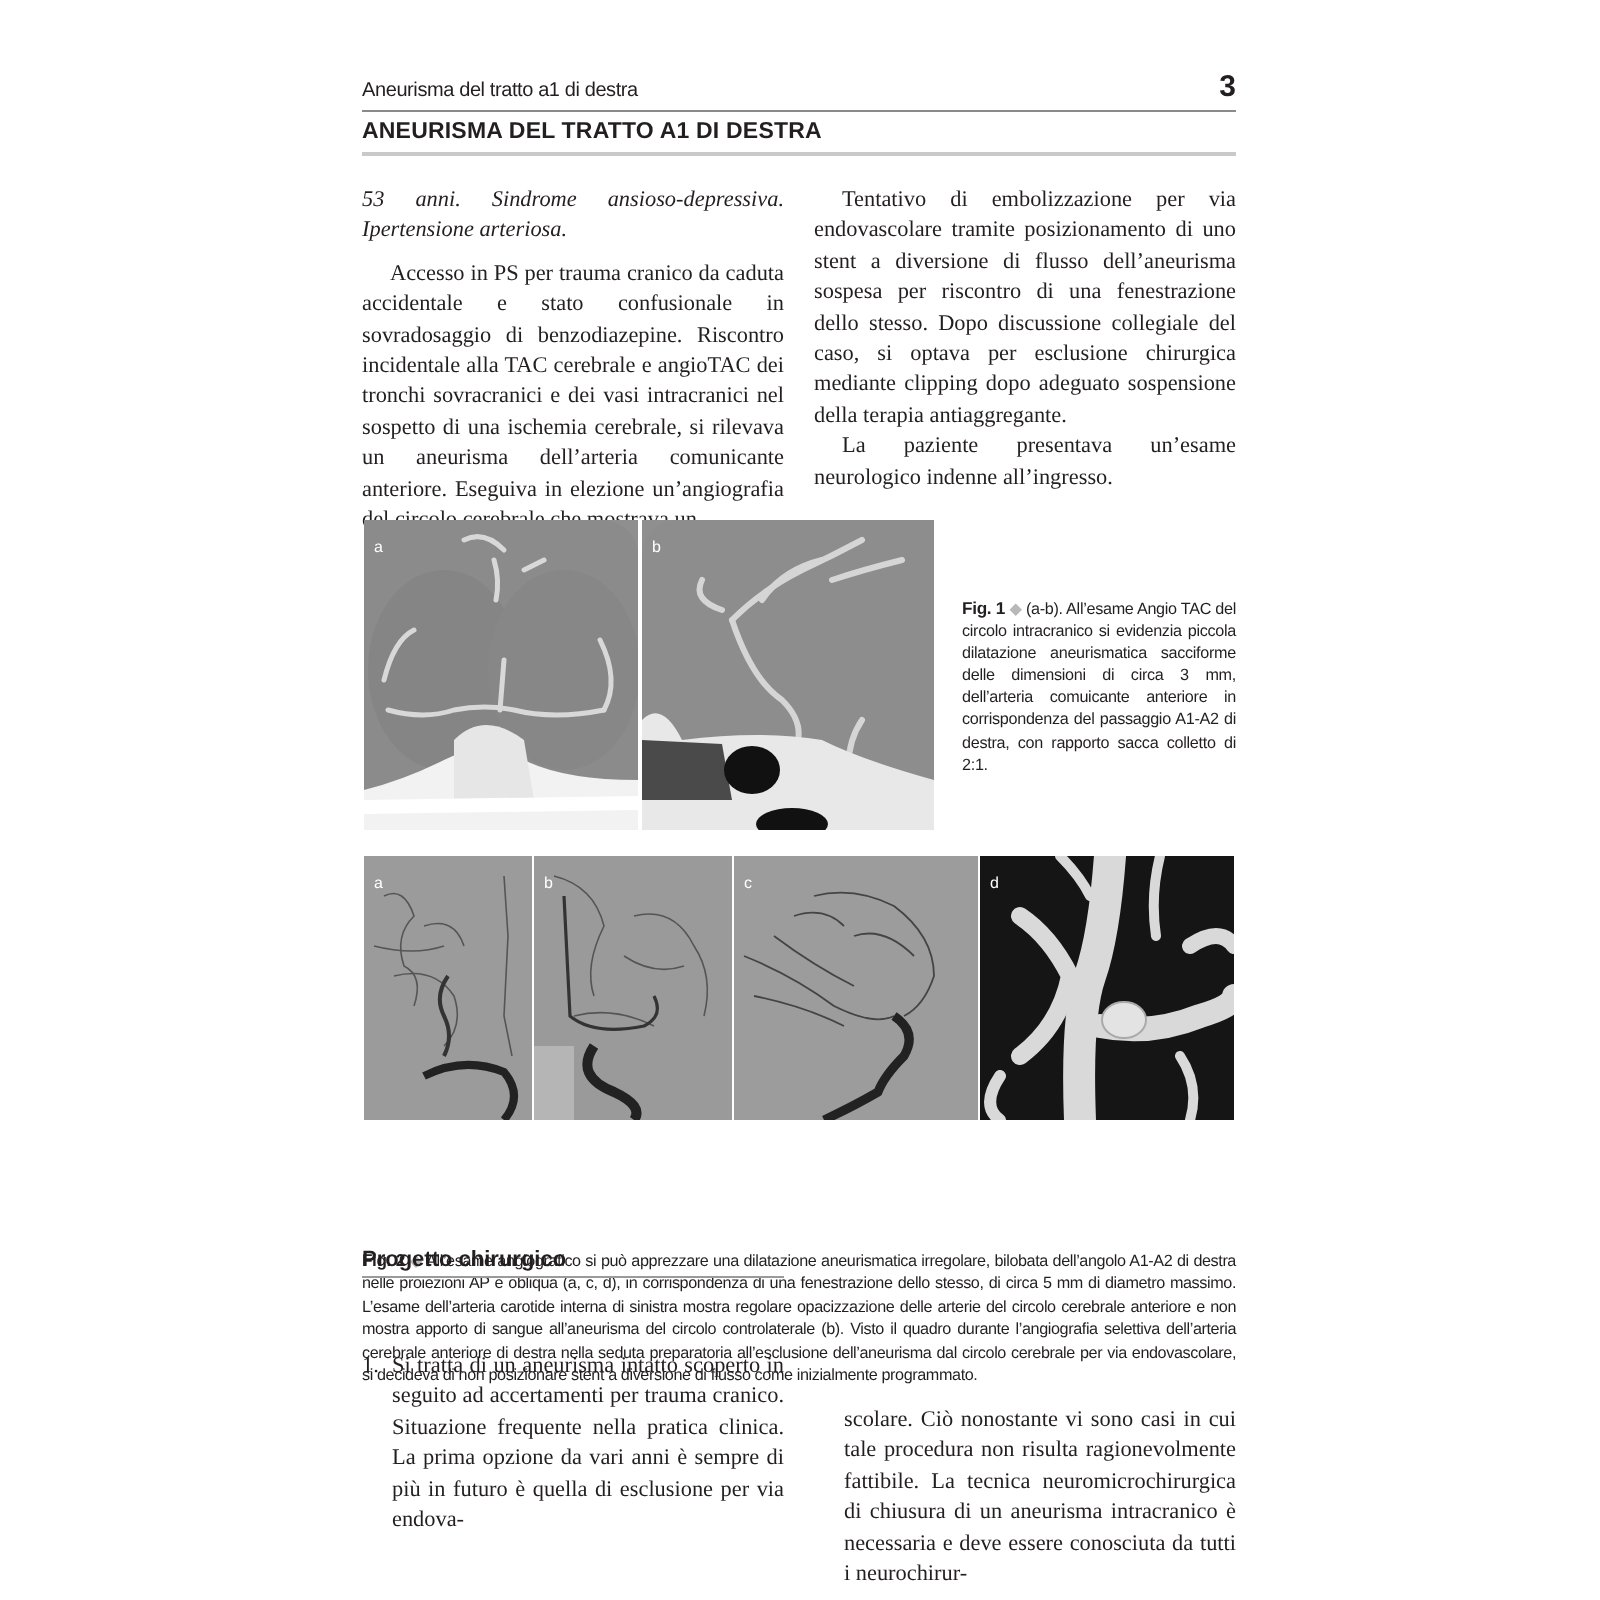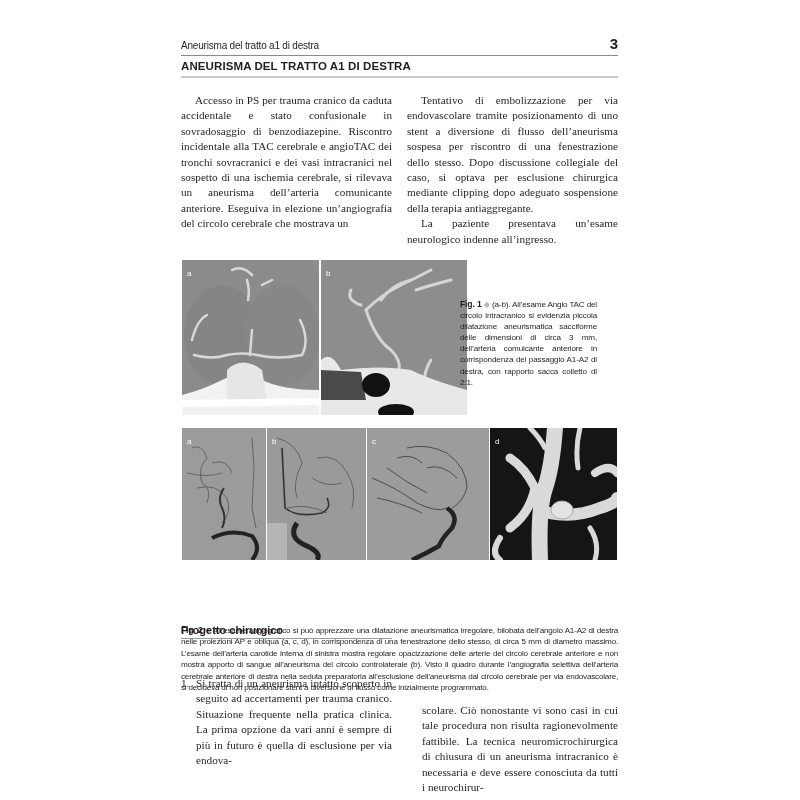--- a/index.html
+++ b/index.html
@@ -28,21 +28,21 @@
   .col-right { left: 407px; top: 93px; width: 211px; }
   .italic { font-style: italic; margin-bottom: 6px !important; }
 
   .fig1 { position: absolute; left: 182px; top: 260px; width: 285px; height: 155px; background: #8f8f8f; overflow: hidden; }
   .fig1 .panel { position: absolute; top: 0; height: 155px; overflow: hidden; }
   .fig1 .panel-a { left: 0; width: 137px; background: #8b8b8b; border-top-right-radius: 18px; }
   .fig1 .panel-b { left: 139px; width: 146px; background: #8d8d8d; border-top-left-radius: 18px; }
   .fig1 .gap { position: absolute; left: 137px; top: 0; width: 2px; height: 155px; background: #ffffff; }
   .panel-label { position: absolute; left: 5px; top: 9px; font-family: "Liberation Sans", sans-serif; font-size: 8px; color: #ffffff; }
 
-  .fig1-caption { position: absolute; left: 460px; top: 299px; width: 137px; font-family: "Liberation Sans", sans-serif; font-size: 8.1px; line-height: 11.1px; color: #231f20; text-align: justify; letter-spacing: -0.15px; }
+  .fig1-caption { position: absolute; left: 481px; top: 299px; width: 137px; font-family: "Liberation Sans", sans-serif; font-size: 8.1px; line-height: 11.1px; color: #231f20; text-align: justify; letter-spacing: -0.15px; }
   .fig-no { font-weight: bold; font-size: 8.6px; }
   .diamond { color: #b8b8b8; }
 
   .fig2 { position: absolute; left: 182px; top: 428px; width: 436px; height: 132px; background: #ffffff; }
   .fig2 .panel { position: absolute; top: 0; height: 132px; overflow: hidden; }
   .fig2 .p-a { left: 0; width: 84px; background: #9b9b9b; }
   .fig2 .p-b { left: 85px; width: 99px; background: #9a9a9a; }
   .fig2 .p-c { left: 185px; width: 122px; background: #9c9c9c; }
   .fig2 .p-d { left: 308px; width: 127px; background: #1a1a1a; }
 
@@ -63,20 +63,21 @@
 <div class="page">
 
   <div class="running-head">
     <span class="rh-title">Aneurisma del tratto a1 di destra</span>
     <span class="rh-page">3</span>
   </div>
 
   <div class="chapter-title">ANEURISMA DEL TRATTO A1 DI DESTRA</div>
 
   <div class="col col-left">
+    <p class="italic">53 anni. Sindrome ansioso-depressiva. Ipertensione arteriosa.</p>
     <p class="indent">Accesso in PS per trauma cranico da caduta accidentale e stato confusionale in sovradosaggio di benzodiazepine. Riscontro incidentale alla TAC cerebrale e angioTAC dei tronchi sovracranici e dei vasi intracranici nel sospetto di una ischemia cerebrale, si rilevava un aneurisma dell’arteria comunicante anteriore. Eseguiva in elezione un’angiografia del circolo cerebrale che mostrava un</p>
   </div>
 
   <div class="col col-right">
     <p class="indent">Tentativo di embolizzazione per via endovascolare tramite posizionamento di uno stent a diversione di flusso dell’aneurisma sospesa per riscontro di una fenestrazione dello stesso. Dopo discussione collegiale del caso, si optava per esclusione chirurgica mediante clipping dopo adeguato sospensione della terapia antiaggregante.</p>
     <p class="indent">La paziente presentava un’esame neurologico indenne all’ingresso.</p>
   </div>
 
   <div class="fig1">
     <div class="panel panel-a">

